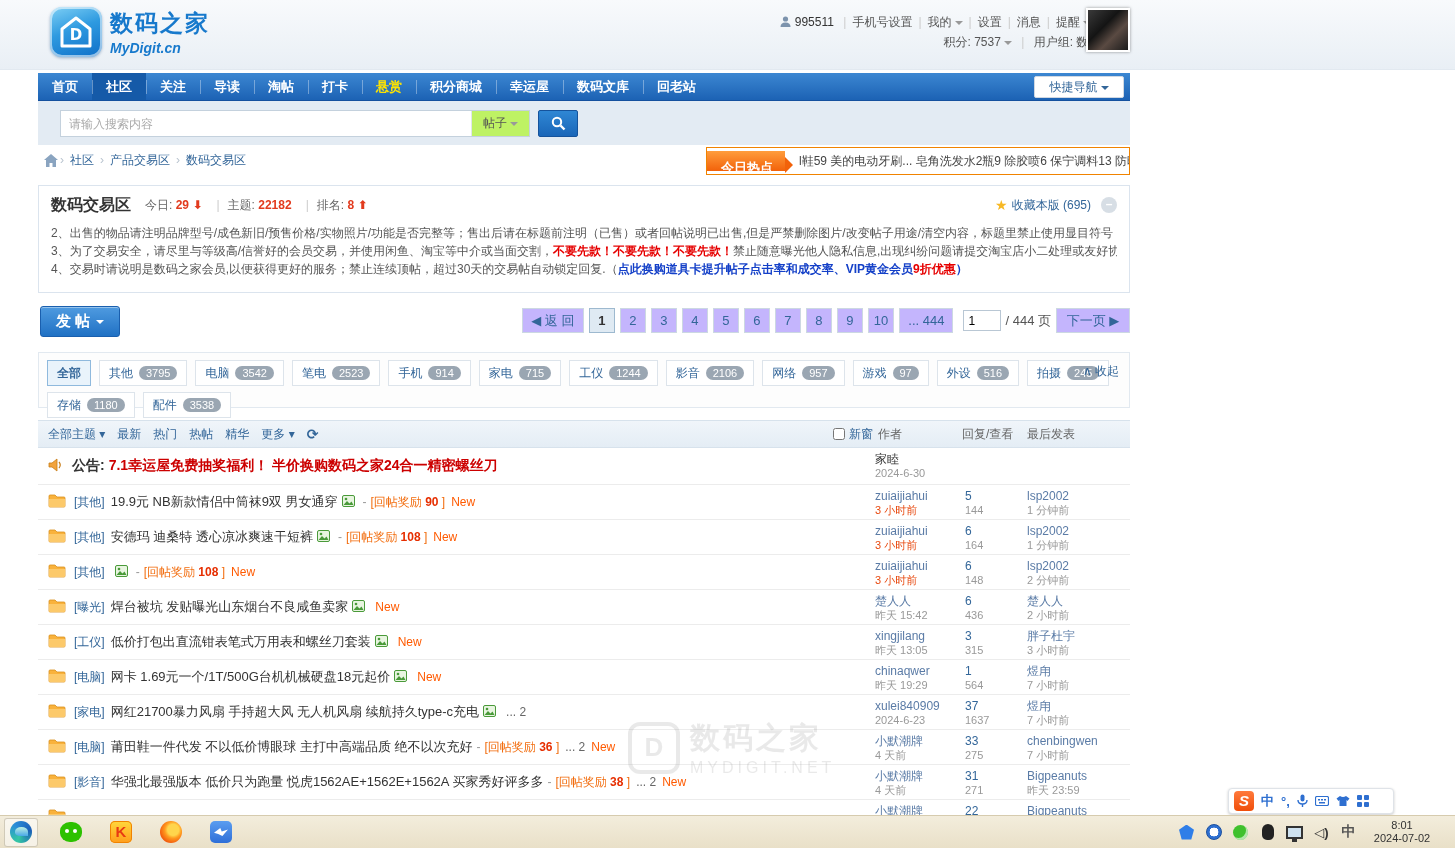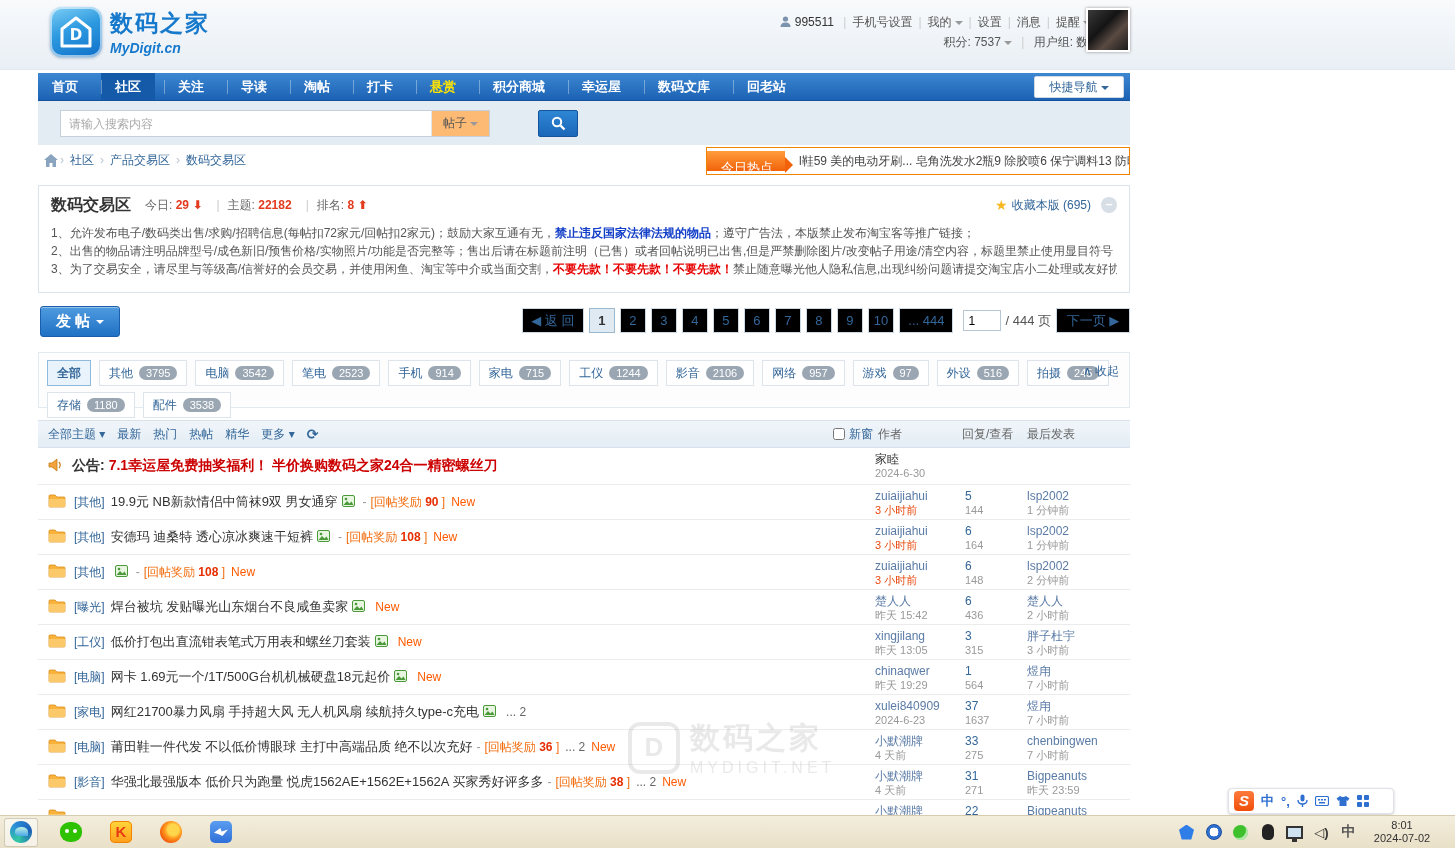--- a/index.html
+++ b/index.html
@@ -24,42 +24,42 @@
   .userbar-line .sep { color:#ccc; margin:0 6px; }
   .userbar .uid { color:#333; font-weight:normal; }
   .userbar a { color:#555; }
   .caret { display:inline-block; width:0; height:0; border-left:4px solid transparent; border-right:4px solid transparent; border-top:4px solid #999; vertical-align:middle; margin-left:3px; }
   .avatar { position:absolute; right:325px; top:8px; width:44px; height:44px; border:2px solid #fff; box-shadow:0 0 3px rgba(0,0,0,.4);
     background:linear-gradient(135deg,#3a3a3a 0%,#141414 40%,#5a4a42 65%,#1c1c1c 100%); }
   .person-ico { display:inline-block; width:11px; height:11px; vertical-align:-1px; }
 
   
   .nav { position:absolute; left:38px; top:73px; width:1092px; height:28px;
-    background:linear-gradient(#3c87d2,#1c62b4); border-bottom:1px solid #14509e; display:flex; align-items:stretch;gap:9px; }
+    background:linear-gradient(#3c87d2,#1c62b4); border-bottom:1px solid #14509e; display:flex; align-items:stretch; }
   .nav-item { color:#fff; font-weight:bold; font-size:13px; padding:0 14px; line-height:28px; position:relative; }
   .nav-item + .nav-item::before { content:""; position:absolute; left:0; top:7px; height:14px; width:1px; background:rgba(255,255,255,.35); }
   .nav-item.active { background:#155aa8; }
   .nav-item.hl { color:#ffe400; }
   .quick-nav { position:absolute; right:6px; top:3px; height:22px; background:#fff; border:1px solid #d0d8e2; color:#336699;
     font-size:12px; line-height:20px; padding:0 10px; border-radius:2px; width:90px; text-align:center;}
 
   
   .search-band { position:absolute; left:38px; top:101px; width:1092px; height:44px; background:#e3ebf3; }
-  .search-box { position:absolute; left:22px; top:9px; width:430px; height:27px; background:#fdba74; border:1px solid #c4d1dd; display:flex; }
+  .search-box { position:absolute; left:22px; top:9px; width:470px; height:27px; background:#bef264; border:1px solid #c4d1dd; display:flex; }
   .search-input { flex:1; border:0; outline:none; padding:0 8px; font-size:12px; color:#333; font-family:inherit; }
   .search-input::placeholder { color:#aaa; }
   .search-type { width:58px; border-left:1px solid #e0e6ec; color:#555; line-height:25px; text-align:center; cursor:pointer; }
   .search-btn { position:absolute; left:500px; top:9px; width:40px; height:27px; background:linear-gradient(#2f87d4,#1a66b8); border:1px solid #15539c; border-radius:2px; display:flex; align-items:center; justify-content:center; cursor:pointer; }
 
   
   .crumb-row { position:absolute; left:44px; top:152px; display:flex; align-items:center; font-size:12px; }
   .crumb-row a { color:#336699; margin:0 4px; }
   .crumb-sep { color:#b9c4cf; margin:0 2px; }
   .hot-box { position:absolute; left:706px; top:147px; width:424px; height:28px; border:1px solid #f08300; background:#fff; display:flex; align-items:center; overflow:hidden; }
-  .hot-badge { position:relative; background:linear-gradient(#ff9d3c,#f2620a); color:#fff; font-weight:normal; font-size:13px; height:20px; line-height:28px; padding:3px 12px 0 14px; flex:none; }
+  .hot-badge { position:relative; background:linear-gradient(#ff9d3c,#f2620a); color:#fff; font-weight:bold; font-size:13px; height:20px; line-height:28px; padding:3px 12px 0 14px; flex:none; }
   .hot-badge::after { content:""; position:absolute; right:-8px; top:6px; width:0; height:0; border-top:8px solid transparent; border-bottom:8px solid transparent; border-left:8px solid #f2620a; }
   .hot-text { color:#444; white-space:nowrap; padding-left:14px; font-size:12px; }
 
   
   .forum-box { position:absolute; left:38px; top:185px; width:1092px; height:108px; background:#fff; border:1px solid #dbe4ee; padding:8px 12px; }
   .forum-title-row { display:flex; align-items:center; height:22px; }
   .forum-name { font-size:16px; font-weight:bold; color:#333; margin-right:14px; }
   .fstat { color:#666; margin-right:6px; }
   .fstat b { font-weight:bold; }
   .red { color:#e23b1e; }
@@ -75,21 +75,21 @@
   .seg-red-bold { color:#e60000; font-weight:bold; }
   .seg-blue-link { color:#1440c8; font-weight:bold; }
 
   
   .action-row { position:absolute; left:38px; top:306px; width:1092px; height:32px; }
   .post-btn { position:absolute; left:2px; top:0; width:80px; height:31px; border-radius:3px;
     background:linear-gradient(#4f9be0,#2071c4); border:1px solid #1a5fae; color:#fff; font-size:15px; font-weight:bold;
     display:flex; align-items:center; justify-content:center; cursor:pointer; box-shadow:inset 0 1px 0 rgba(255,255,255,.4); }
   .post-btn .caret { border-top-color:#fff; margin-left:6px; }
   .pager { position:absolute; right:0; top:2px; display:flex; align-items:center; }
-  .pg { min-width:26px; height:25px; line-height:23px; text-align:center; border:1px solid #ccd8e2; background:#000000; color:#336699; margin-left:5px; padding:0 5px; font-size:13px; }
+  .pg { min-width:26px; height:25px; line-height:23px; text-align:center; border:1px solid #ccd8e2; background:#c4b5fd; color:#336699; margin-left:5px; padding:0 5px; font-size:13px; }
   .pg.back { width:62px; color:#336699; }
   .pg.active { background:#dfeaf3; border-color:#9db9cf; color:#333; font-weight:bold; }
   .pg.wide { padding:0 8px; }
   .pg-input { width:38px; height:21px; border:1px solid #b9c7d4; text-align:left; padding:0 4px; font-size:12px; margin:0 4px 0 10px; font-family:inherit; }
   .pg-total { color:#555; font-size:13px; }
   .pg.next { width:74px; }
 
   
   .cat-box { position:absolute; left:38px; top:352px; width:1092px; height:56px; border:1px solid #e2e9f0; background:#fdfdfd; padding:5px 8px; }
   .chip-row { display:flex; flex-wrap:wrap; }
@@ -256,23 +256,23 @@
       <span class="fstat"><span>主题:</span> <b class="red">22182</b></span>
       <span class="fsep">|</span>
       <span class="fstat"><span>排名:</span> <b class="red">8</b> <span class="arrow-up">⬆</span></span>
       <span class="fav-link">
           <span class="star">★</span>
           <span>收藏本版 (695)</span>
         </span>
       <span class="circle-ico">–</span>
     </div>
     <div class="rules" id="rules">
-        <div class="rule-line"><span>1、允许发布电子/数码类出售/求购/招聘信息(每帖扣72家元/回帖扣2家元)；鼓励大家互通有无，</span><span class="seg-blue-bold">禁止违反国家法律法规的物品</span><span>；遵守广告法，本版禁止发布淘宝客等推广链接；</span></div>
         <div class="rule-line"><span>2、出售的物品请注明品牌型号/成色新旧/预售价格/实物照片/功能是否完整等；售出后请在标题前注明（已售）或者回帖说明已出售,但是严禁删除图片/改变帖子用途/清空内容，标题里禁止使用显目符号；</span></div>
         <div class="rule-line"><span>3、为了交易安全，请尽里与等级高/信誉好的会员交易，并使用闲鱼、淘宝等中介或当面交割，</span><span class="seg-red-bold">不要先款！不要先款！不要先款！</span><span>禁止随意曝光他人隐私信息,出现纠纷问题请提交淘宝店小二处理或友好协商解决.</span></div>
+        <div class="rule-line"><span>4、交易时请说明是数码之家会员,以便获得更好的服务；禁止连续顶帖，超过30天的交易帖自动锁定回复.（</span><span class="seg-blue-link">点此换购道具卡提升帖子点击率和成交率、VIP黄金会员</span><span class="seg-red-bold">9折优惠</span><span class="seg-blue-link">）</span></div>
       </div>
   </div>
 
   <div class="action-row">
     <div class="post-btn">
         <span>发 帖</span>
         <span class="caret"></span>
       </div>
     <div class="pager" id="pager">
         <a class="pg back">◀ 返 回</a>

